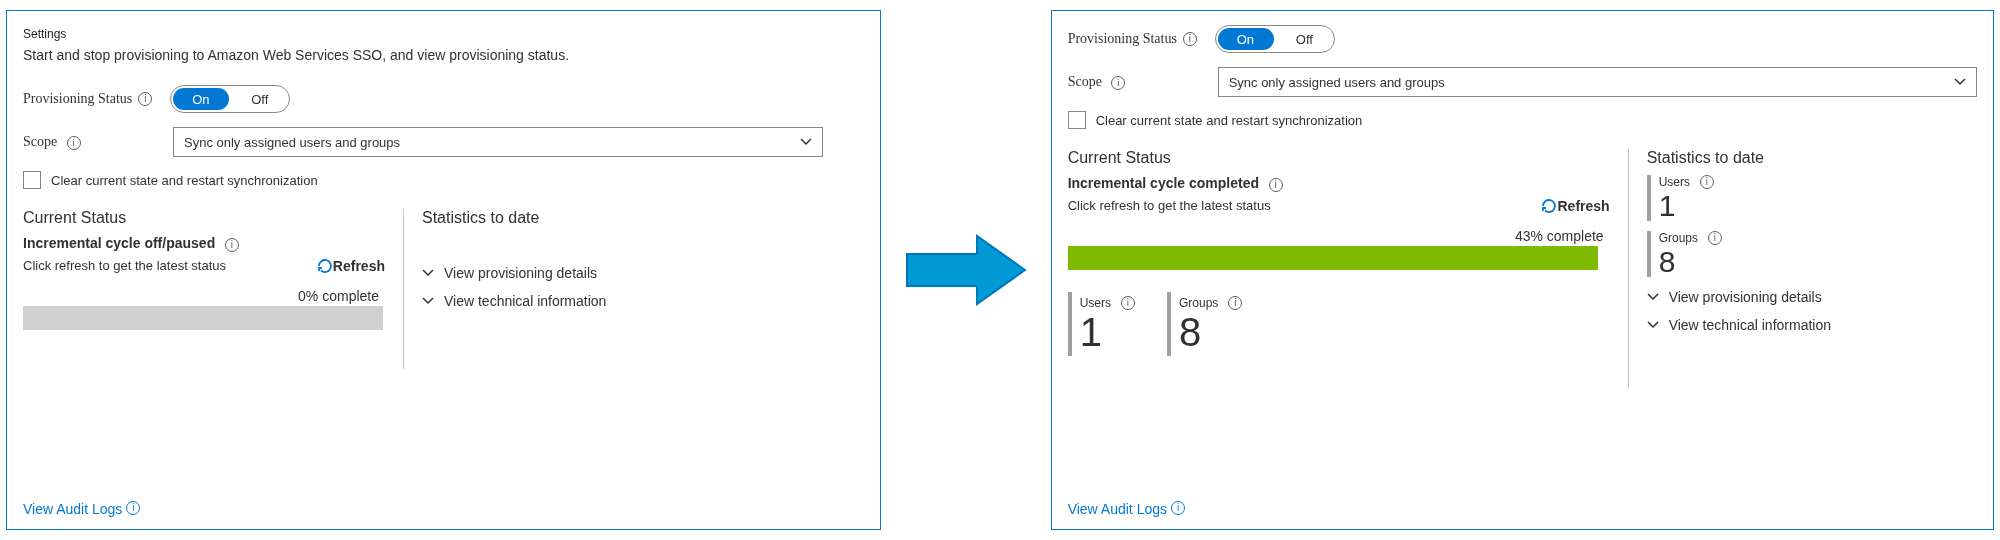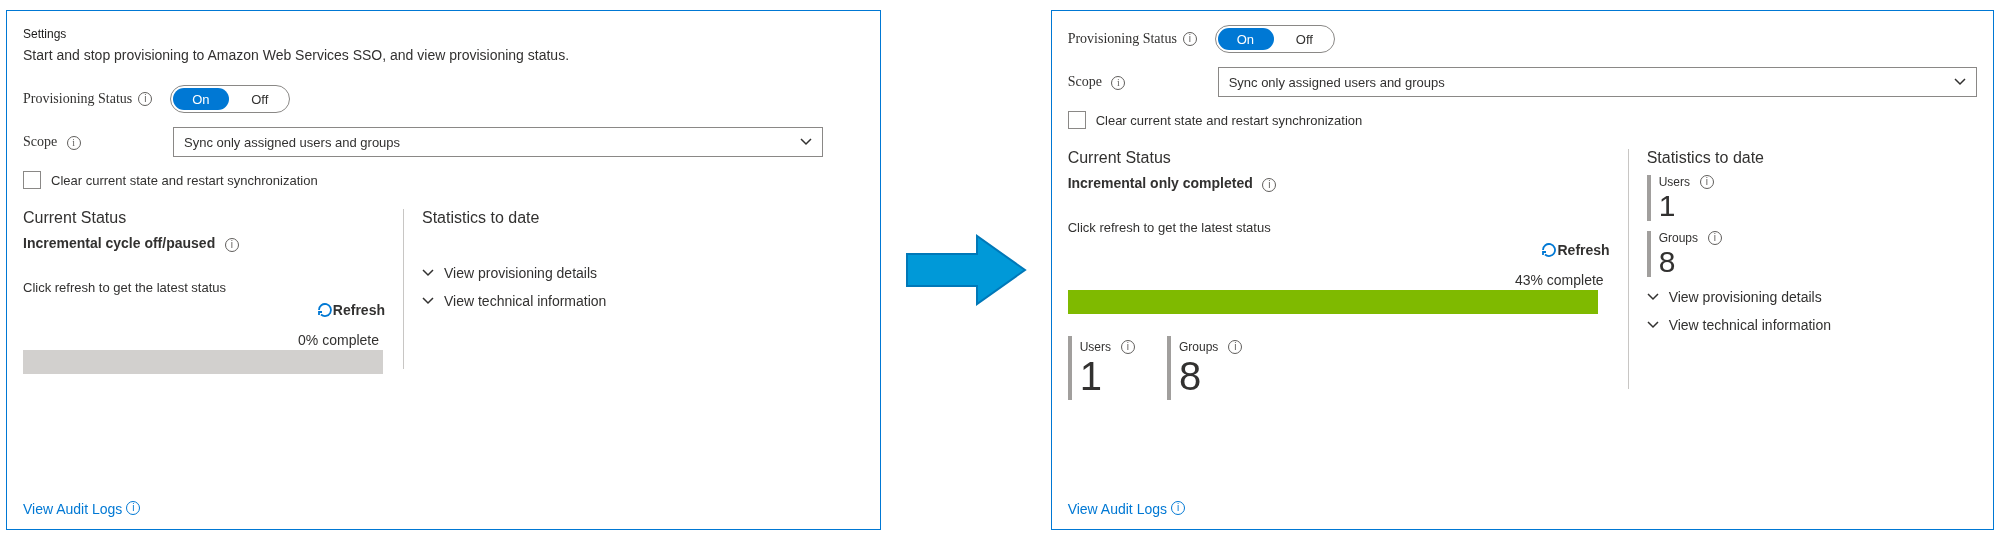--- a/index.html
+++ b/index.html
@@ -164,21 +164,20 @@
     align-items: center;
     justify-content: space-between;
     margin: 6px 0 14px 0;
   }
   .refresh-btn {
     display: inline-flex;
     align-items: center;
     cursor: pointer;
     font-weight: 700;
     font-size: 14px;
-    margin-top: 44px;
   }
   .refresh-icon {
     width: 16px;
     height: 16px;
     color: #0078d4;
   }
   .progress-label {
     text-align: right;
     font-size: 14px;
     margin: 8px 6px 2px 0;
@@ -372,21 +371,21 @@
 
   <div class="checkbox-row">
     <div class="checkbox"></div>
     <span>Clear current state and restart synchronization</span>
   </div>
 
   <div class="two-col">
     <div class="col1 rt">
       <div class="h2">Current Status</div>
       <div>
-        <span class="bold">Incremental only completed</span>
+        <span class="bold">Incremental cycle completed</span>
         <span class="info-icon">i</span>
       </div>
       <div class="refresh-row">
         <span>Click refresh to get the latest status</span>
         <span class="refresh-btn">
           <span class="refresh-icon">
             <svg viewBox="0 0 16 16">
                 <path d="M2 8a6 6 0 1 1 2 4.5" fill="none" stroke="#0078d4" stroke-width="1.8"></path>
                 <path d="M2 13v-3h3" fill="none" stroke="#0078d4" stroke-width="1.8"></path>
               </svg>

